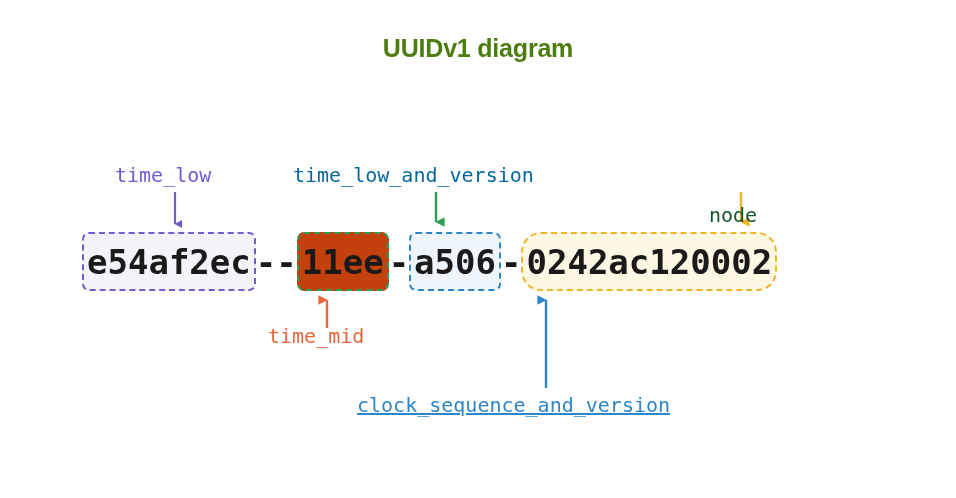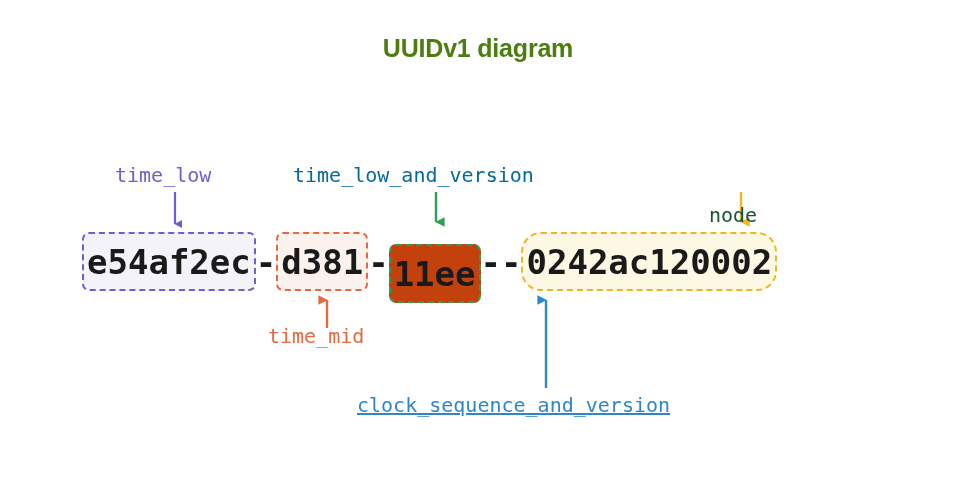--- a/index.html
+++ b/index.html
@@ -36,21 +36,21 @@
     letter-spacing: -0.2px;
   }
 
   
   .uuid-row {
     position: absolute;
     top: 232px;
     left: 82px;
     height: 59px;
     display: flex;
-    align-items: center;
+    align-items: flex-end;
     font-family: "DejaVu Sans Mono", monospace;
     font-size: 34px;
     font-weight: bold;
     color: #1a1a1a;
     letter-spacing: 0px;
     white-space: pre;
   }
 
   .seg {
     height: 59px;
@@ -161,24 +161,24 @@
   <div class="label label-node">node</div>
 
   <div class="label label-time-mid">time_mid</div>
 
   <div class="label label-clock-seq">clock_sequence_and_version</div>
 
   <div class="uuid-row">
     <span class="seg seg-time-low">e54af2ec</span>
     <span class="sep">-</span>
 
-    <span class="seg seg-time-mid">d381</span>
     <span class="sep">-</span>
 
     <span class="seg seg-time-low-version">11ee</span>
     <span class="sep">-</span>
 
+    <span class="seg seg-clock-seq">a506</span>
     <span class="sep">-</span>
 
     <span class="seg seg-node">0242ac120002</span>
   </div>
 
 </div>
 
 </body></html>

